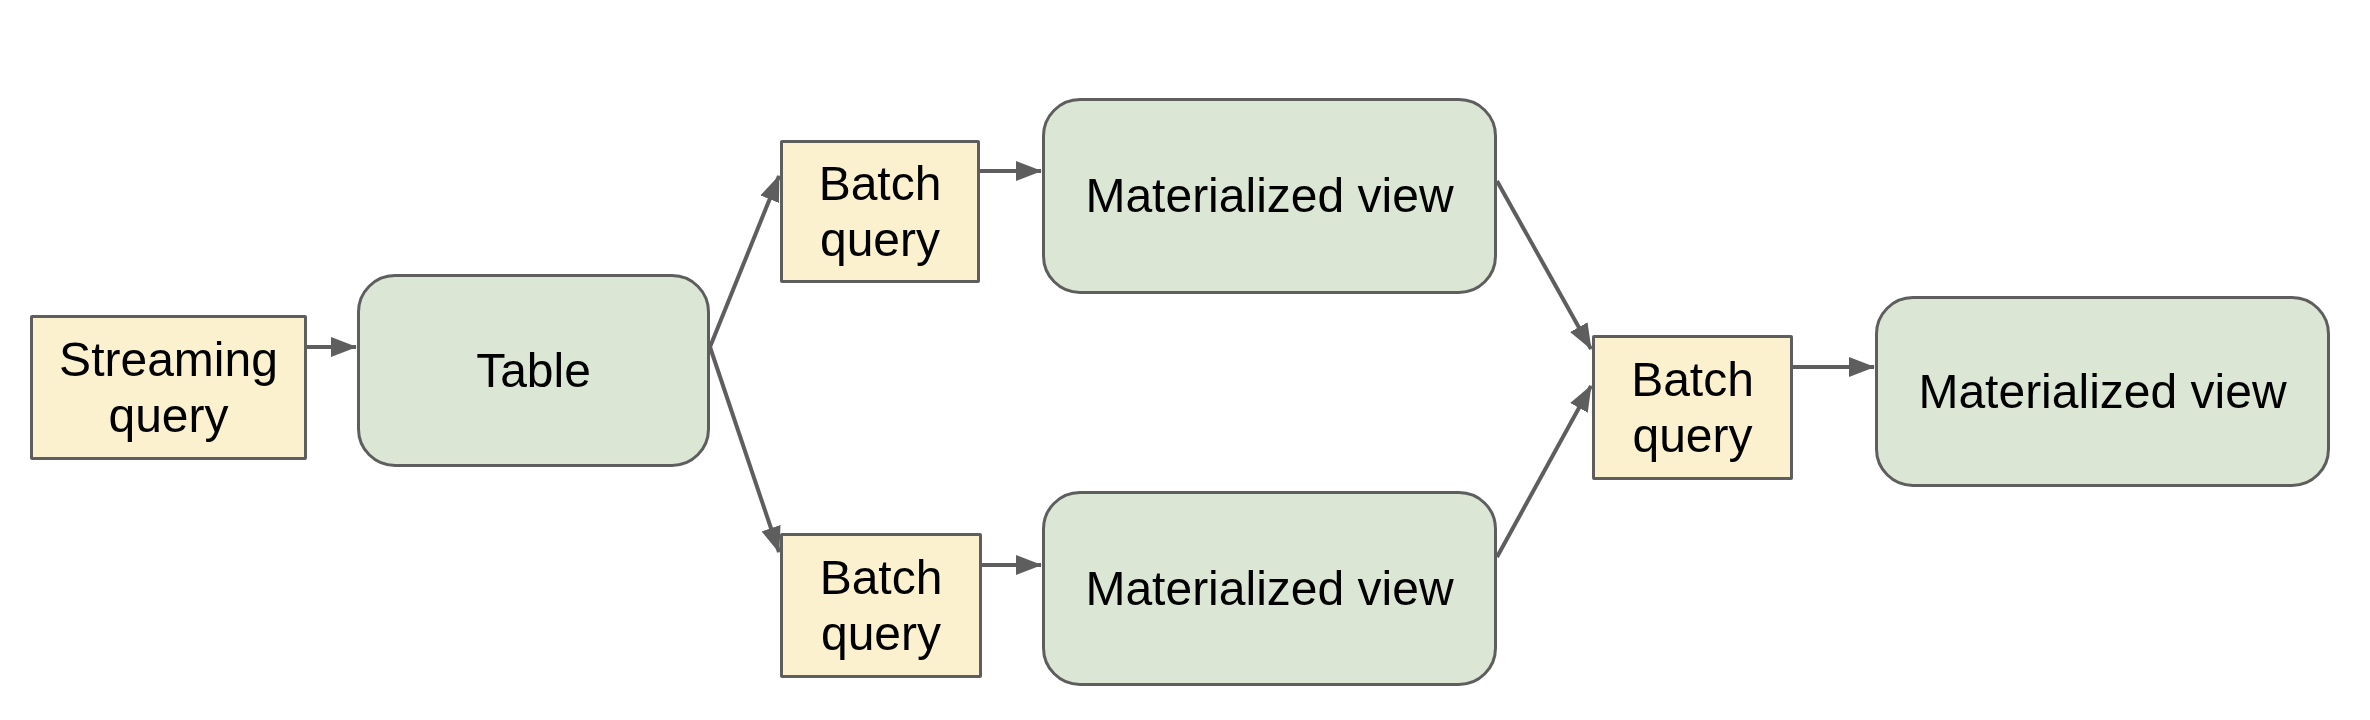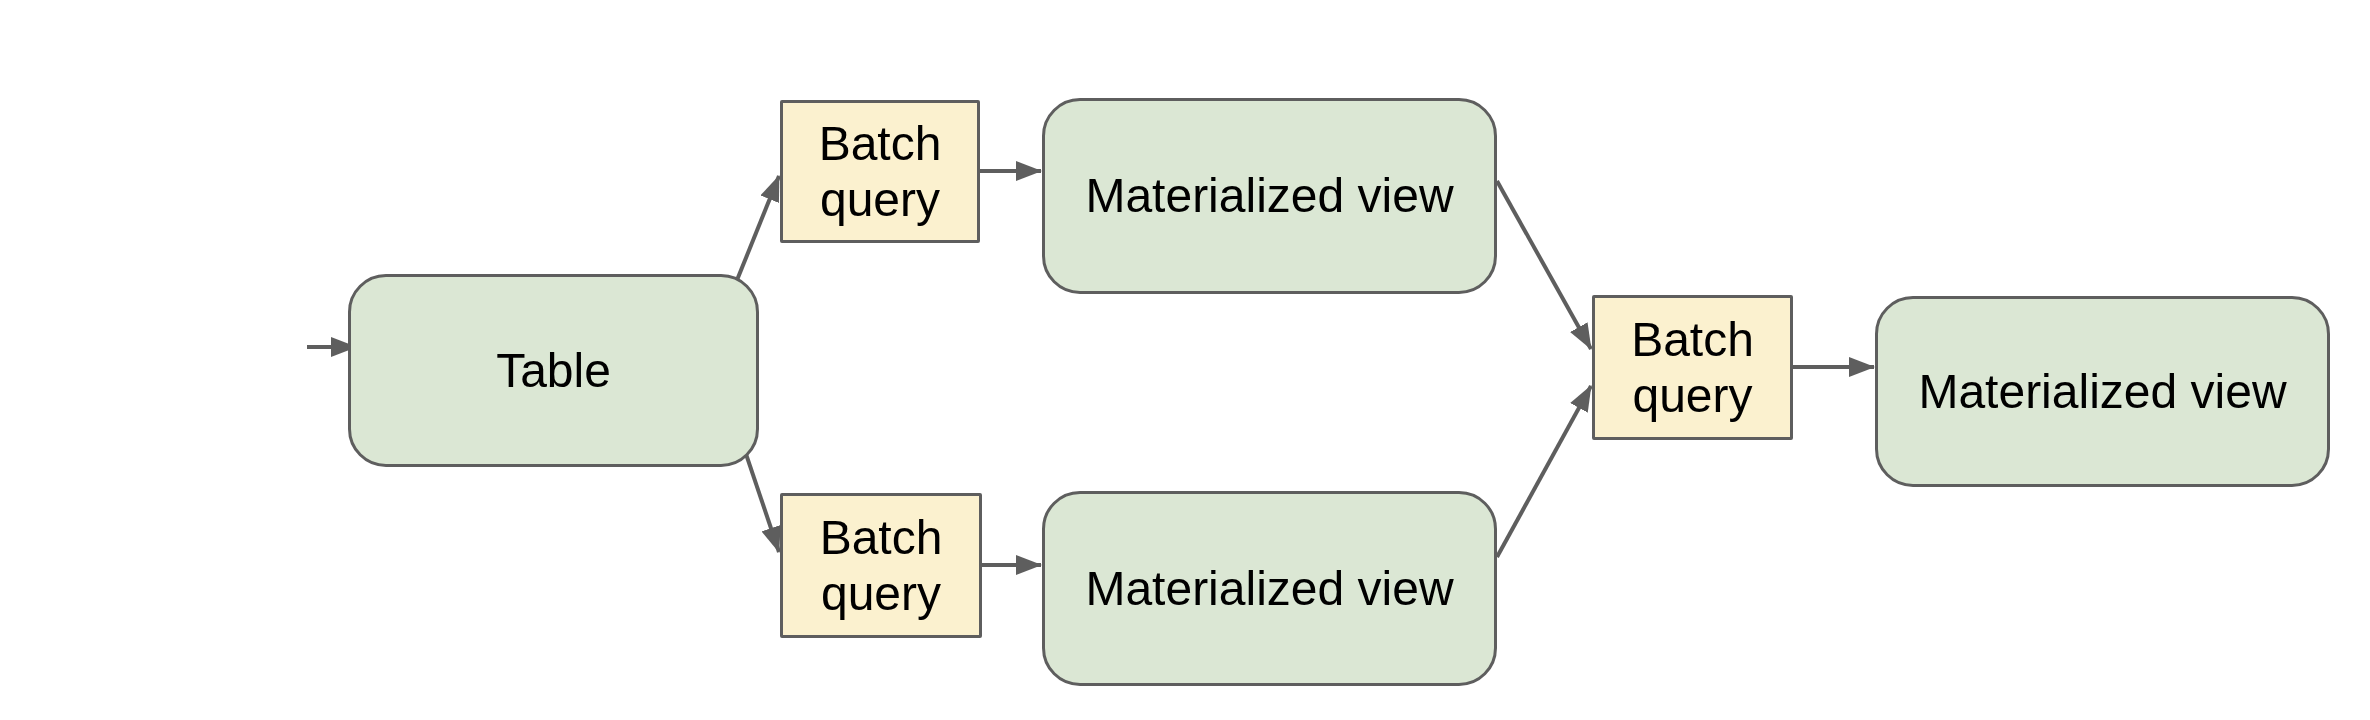--- a/index.html
+++ b/index.html
@@ -37,29 +37,30 @@
     text-align: center;
     font-size: 48px;
     line-height: 1.15;
     color: var(--text, #000000);
     border: 3px solid var(--border, #5e5e5e);
     padding: 0 6px;
   }
   .node.query {
     background: var(--queryFill, #fbf1cf);
     border-radius: 2px;
+    margin-top: 40px;
   }
   .node.view {
     background: var(--viewFill, #dbe7d4);
     border-radius: 38px;
     margin-top: 24px;
   }
   
   #n-streaming-query   { left: 30px;   top: 275px; width: 277px; height: 145px; }
-  #n-table             { left: 348px;  top: 250px; width: 411px; height: 193px; }
+  #n-table             { left: 357px;  top: 250px; width: 353px; height: 193px; }
   #n-batch-query-top   { left: 780px;  top: 100px; width: 200px; height: 143px; }
   #n-mv-top            { left: 1042px; top: 74px;  width: 455px; height: 196px; }
   #n-batch-query-bot   { left: 780px;  top: 493px; width: 202px; height: 145px; }
   #n-mv-bot            { left: 1042px; top: 467px; width: 455px; height: 195px; }
   #n-batch-query-right { left: 1592px; top: 295px; width: 201px; height: 145px; }
   #n-mv-right          { left: 1875px; top: 272px; width: 455px; height: 191px; }
 </style>
 </head>
 <body>
 
@@ -74,20 +75,23 @@
     <line x1="307" y1="347" x2="356" y2="347" marker-end="url(#arrowhead)"></line>
     <line x1="710" y1="347" x2="779" y2="176" marker-end="url(#arrowhead)"></line>
     <line x1="710" y1="347" x2="779" y2="552" marker-end="url(#arrowhead)"></line>
     <line x1="980" y1="171" x2="1041" y2="171" marker-end="url(#arrowhead)"></line>
     <line x1="982" y1="565" x2="1041" y2="565" marker-end="url(#arrowhead)"></line>
     <line x1="1497" y1="181" x2="1591" y2="349" marker-end="url(#arrowhead)"></line>
     <line x1="1497" y1="557" x2="1591" y2="386" marker-end="url(#arrowhead)"></line>
     <line x1="1793" y1="367" x2="1874" y2="367" marker-end="url(#arrowhead)"></line>
   </svg>
 
+  <div class="node query" id="n-streaming-query">
+    <span>Streaming query</span>
+  </div>
 
   <div class="node view" id="n-table">
     <span>Table</span>
   </div>
 
   <div class="node query" id="n-batch-query-top">
     <span>Batch query</span>
   </div>
 
   <div class="node view" id="n-mv-top">

